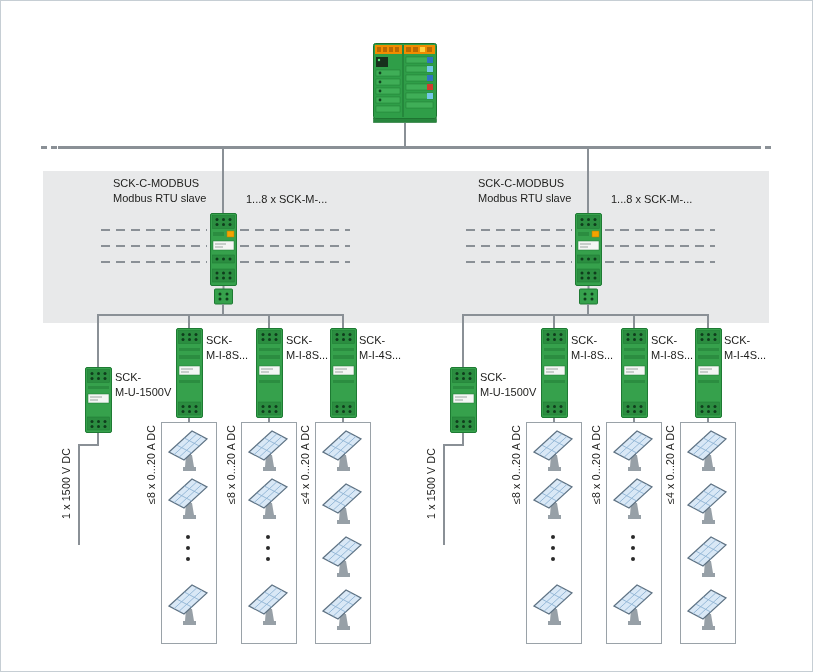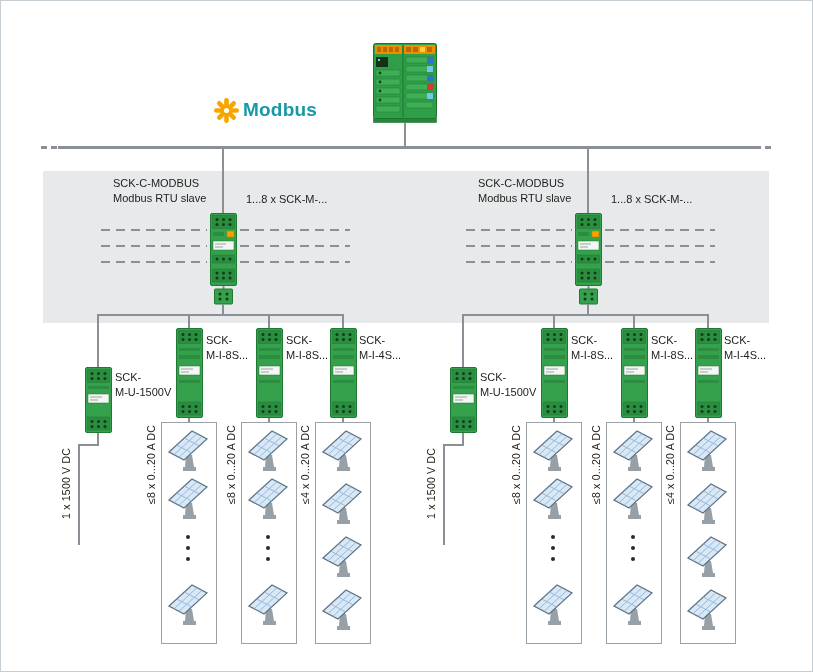--- a/index.html
+++ b/index.html
@@ -182,26 +182,20 @@
   </defs>
 </svg>
 
 <div class="canvas">
 
   <svg class="abs" style="left:372px;top:42px;width:64px;height:80px;">
       <use href="#sym-controller"></use>
     </svg>
   <div class="line" style="left:403px;top:122px;width:2px;height:25px;"></div>
 
-  <div class="logo">
-    <svg style="width:27px;height:27px;">
-        <use href="#sym-gear"></use>
-      </svg>
-    <span class="logo-text">Modbus</span>
-  </div>
 
   <div class="busdash" style="left:40px;top:145px;width:17px;"></div>
   <div class="line" style="left:57px;top:145px;width:697px;height:3px;"></div>
   <div class="busdash" style="left:754px;top:145px;width:18px;"></div>
 
   <div class="band"></div>
 
   <div class="group">
     <div class="line" style="left:221px;top:147px;width:2px;height:65px;"></div>
 

